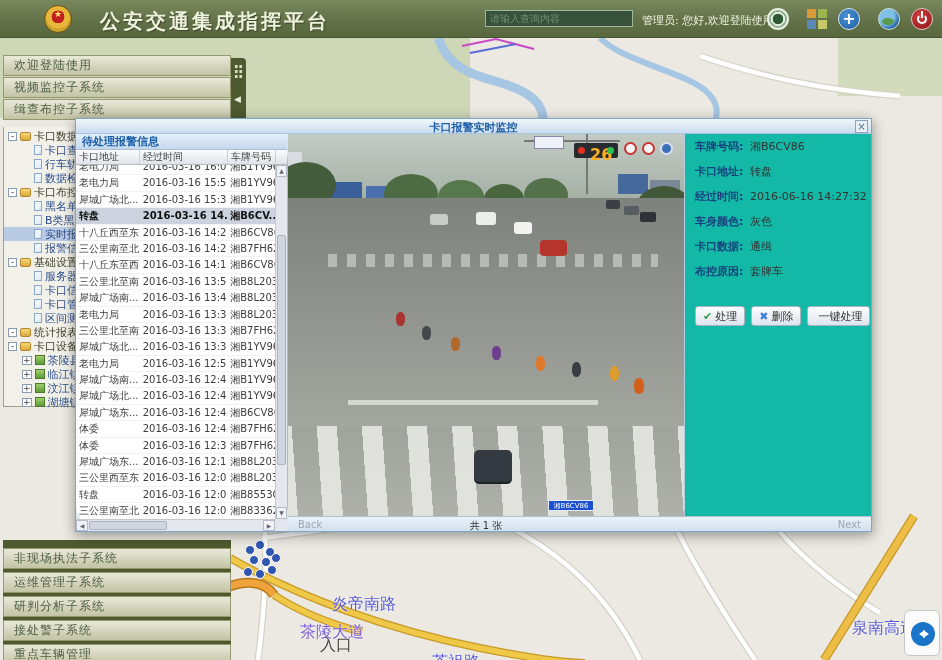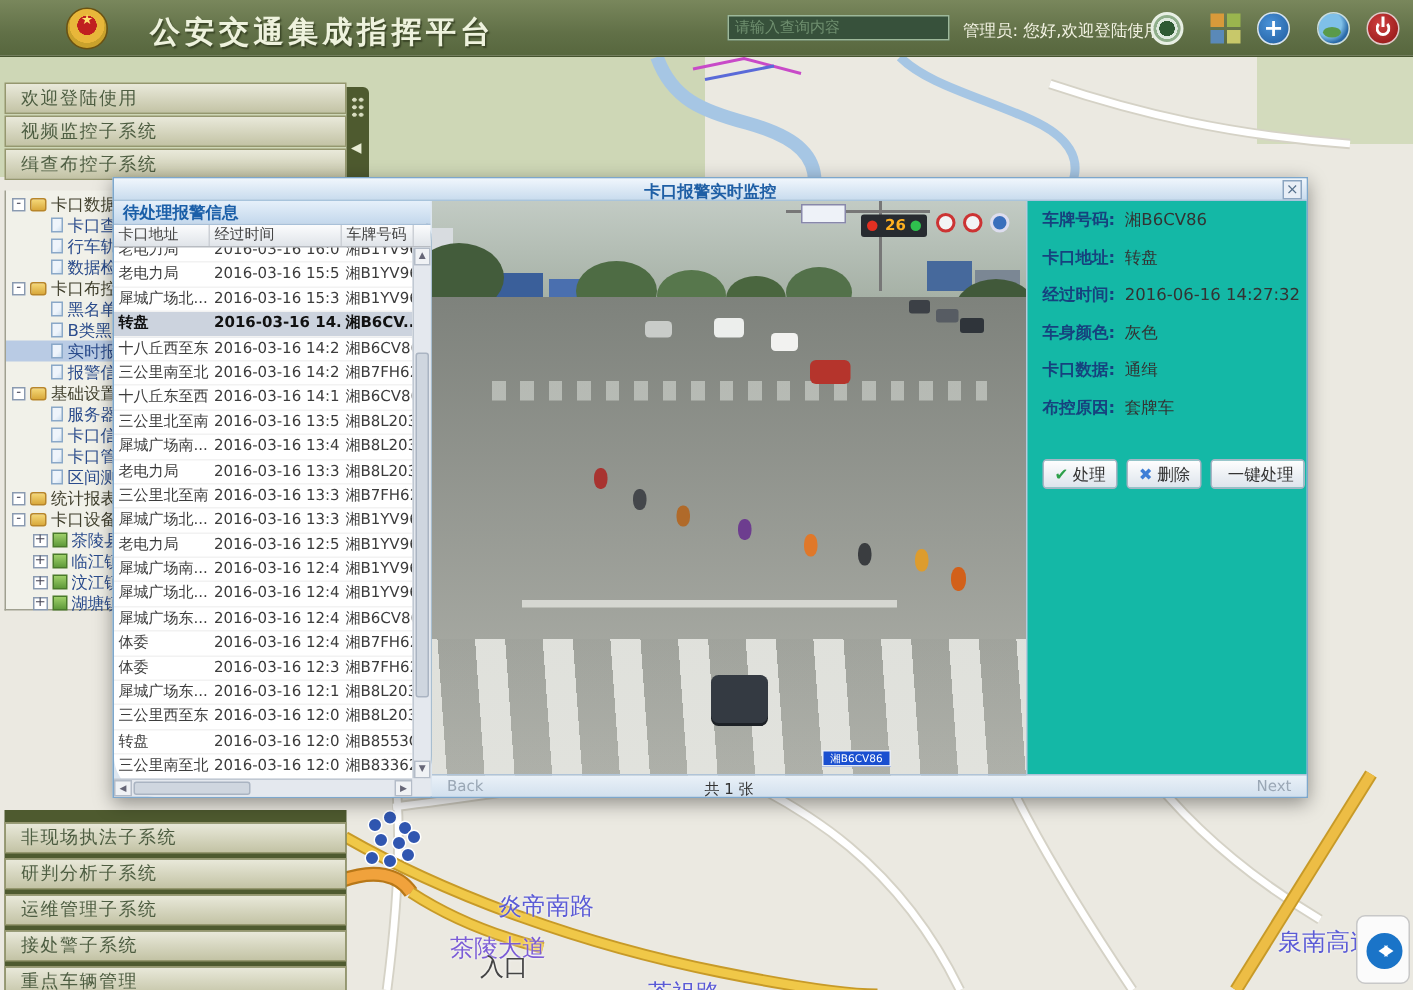--- a/index.html
+++ b/index.html
@@ -112,21 +112,21 @@
   .hsb .thumb{position:absolute;left:13px;top:1px;width:78px;height:9px;background:#cfd6df;border:1px solid #aab4c2;border-radius:2px;}
   .sb-corner{position:absolute;right:0;bottom:0;width:12px;height:12px;background:#e4e8ee;}
 
   
   .video{position:absolute;left:212px;top:15px;width:398px;height:384px;overflow:hidden;background:#8a8d87;}
   .vd{position:absolute;}
   .zebra-main{position:absolute;left:-10px;bottom:0;width:420px;height:92px;
      background:repeating-linear-gradient(86deg,rgba(230,231,226,.9) 0 20px,rgba(120,124,118,.08) 20px 45px);}
   .zebra-far{position:absolute;left:40px;top:120px;width:330px;height:13px;opacity:.65;
      background:repeating-linear-gradient(90deg,#cfd3cd 0 9px,transparent 9px 19px);}
-  .countdown{position:absolute;font-size:10px;font-weight:bold;color:#ffb020;}
+  .countdown{position:absolute;font-size:16px;font-weight:bold;color:#ffb020;}
   .plate-ov{position:absolute;left:260px;top:366px;width:46px;height:11px;background:#1a4fd0;border:1px solid #e8ecf4;
             color:#fff;font-size:7px;text-align:center;line-height:10px;}
 
   
   .detail{position:absolute;right:0;top:15px;width:187px;bottom:15px;background:#14b8a6;border-left:1px solid #b8cadc;}
   .drow{padding:5px 0 5px 10px;font-size:11px;white-space:nowrap;}
   .dlab{font-weight:bold;color:#16427e;}
   .dval{color:#333;margin-left:3px;}
   .btnrow{position:absolute;left:10px;top:172px;display:flex;gap:6px;}
   .abtn{height:20px;border:1px solid #a8b4c4;border-radius:3px;background:linear-gradient(#fefefe,#dde4ec);
@@ -344,22 +344,22 @@
       </div>
       <div class="trow icon-green expander-plus level-1">
         <span class="exp"></span>
         <span class="ico"></span>
         <span class="tlabel">湖塘镇</span>
       </div>
     </div>
   <div class="side-bottom">
 
   <div class="sbar">非现场执法子系统</div>
+      <div class="sbar">运维管理子系统</div>
       <div class="sbar">研判分析子系统</div>
-      <div class="sbar">运维管理子系统</div>
       <div class="sbar">接处警子系统</div>
       <div class="sbar">重点车辆管理</div>
     </div>
 
   <div class="dlg">
     <div class="dlg-tb">
       <div class="dlg-title">卡口报警实时监控</div>
       <div class="dlg-close">×</div>
     </div>
 

